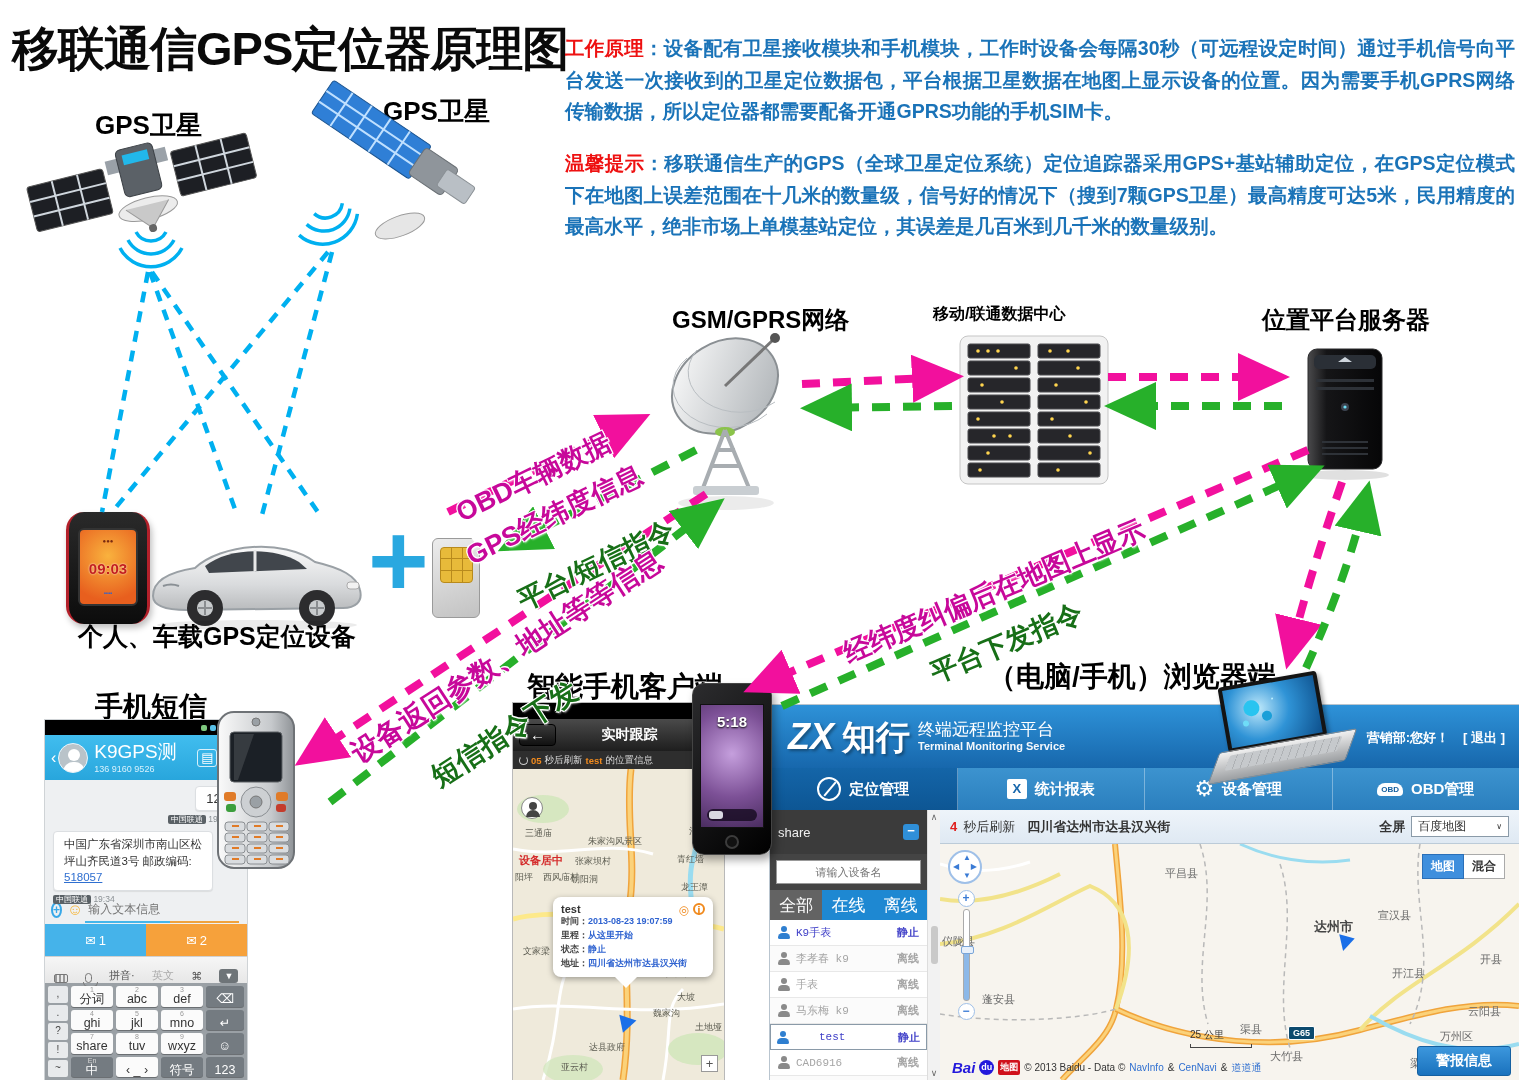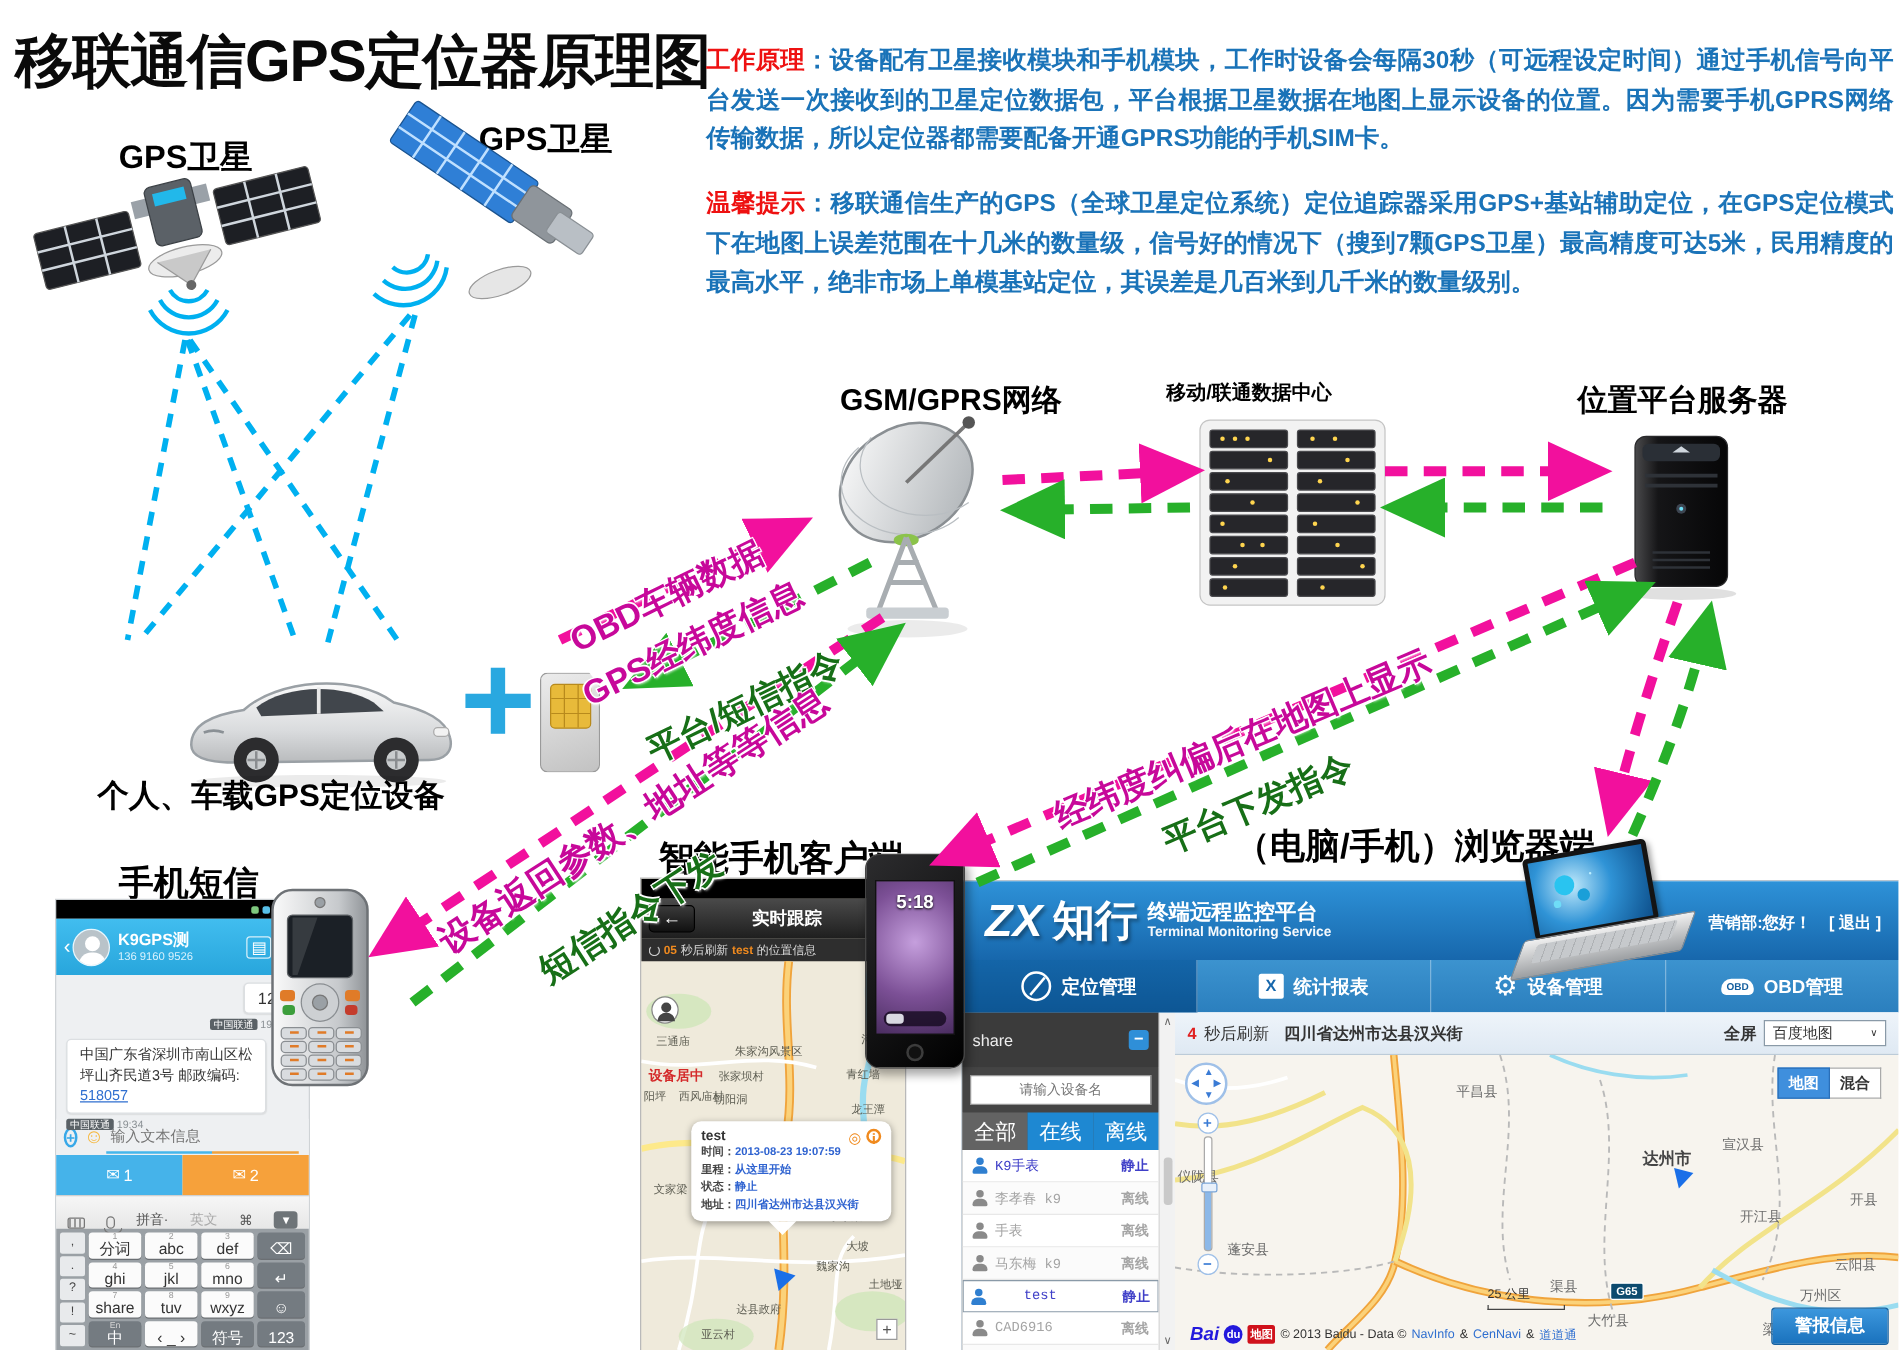--- a/index.html
+++ b/index.html
@@ -47,21 +47,21 @@
 
 .sms{position:absolute;left:45px;top:720px;width:202px;height:360px;background:#eef0f2;z-index:4;box-shadow:0 0 0 1px #cfd3d6;font-family:"Liberation Sans","DejaVu Sans",sans-serif}
 .sms .sb{height:15px;background:#000;display:flex;align-items:center;justify-content:flex-end;gap:3px;padding:0 4px}
 .dot{width:6px;height:6px;border-radius:2px;background:#58c0e8}
 .dot.g{background:#7ec87e}.dot.w{background:#cfcfcf;border-radius:50%}.dot.o{background:#e8a23a}
 .sms .hdr{height:45px;background:linear-gradient(180deg,#41bdef,#28a6dc);display:flex;align-items:center;padding:0 6px;color:#fff}
 .sms .av{width:30px;height:30px;border-radius:50%;background:#b9c3c9;position:relative;overflow:hidden;flex:none;border:1px solid #e8f6fd}
 .sms .av::before{content:"";position:absolute;left:9px;top:5px;width:12px;height:12px;border-radius:50%;background:#fff}
 .sms .av::after{content:"";position:absolute;left:4px;top:18px;width:22px;height:14px;border-radius:10px 10px 0 0;background:#fff}
 .sms .who{margin-left:6px;line-height:1.2;flex:1;min-width:0}
-.sms .who .nm{font-size:13px;font-weight:bold}
+.sms .who .nm{font-size:19px;font-weight:normal}
 .sms .who .num{font-size:9px;color:#d6f1fd}
 .sms .hic{font-size:13px;margin-left:5px;border:1px solid rgba(255,255,255,.8);border-radius:3px;padding:0 3px;line-height:16px}
 .sms .msgs{height:115px;padding:6px 8px;position:relative}
 .sms .row-r{text-align:right}
 .bub{display:inline-block;background:#fff;border:1px solid #dcdfe2;border-radius:4px;padding:4px 10px;font-size:13px;color:#333;box-shadow:0 1px 1px rgba(0,0,0,.08);text-align:left}
 .meta{font-size:8.5px;color:#8a9094;margin:3px 0 6px}
 .meta .car{background:#5a6166;color:#fff;border-radius:2px;padding:0 3px;font-size:8px}
 .bub .lnk{color:#2f6fd0;text-decoration:underline}
 .bub.recv{font-size:11.5px;max-width:160px;line-height:1.45}
 .sms .inp{height:29px;display:flex;align-items:center;padding:0 6px;gap:5px;background:#eef0f2}
@@ -111,21 +111,21 @@
 .callout .r b{color:#2f63d0;font-weight:bold}
 .bluemark{position:absolute;left:102px;top:248px;width:0;height:0;border:9px solid transparent;border-top:16px solid #1a6fe8;transform:rotate(18deg);z-index:2}
 .zoombtn{position:absolute;right:6px;bottom:8px;width:17px;height:17px;background:#fff;border:1px solid #999;font-size:13px;line-height:15px;text-align:center;color:#555;z-index:2}
 
 .web{position:absolute;left:770px;top:705px;width:749px;height:375px;z-index:4;font-family:"Liberation Sans","DejaVu Sans",sans-serif;box-shadow:0 0 0 1px #b9c5cf}
 .web .hd{height:63px;background:linear-gradient(180deg,#2e92d8,#1767ac);position:relative;color:#fff;display:flex;align-items:center}
 .web .logo{display:flex;align-items:flex-start;margin-left:18px;gap:8px}
 .web .zx{font-size:36px;font-weight:900;font-style:italic;line-height:52px;text-shadow:2px 2px 3px rgba(0,0,0,.35)}
 .web .zh{font-size:34px;font-weight:900;line-height:52px;text-shadow:2px 2px 3px rgba(0,0,0,.35)}
 .web .subs{margin-top:8px;line-height:1.25}
-.web .sub1{font-size:17px;font-weight:bold}
+.web .sub1{font-size:17px;font-weight:normal}
 .web .sub2{font-size:11px;font-weight:bold;opacity:.95}
 .web .usr{position:absolute;right:14px;top:24px;font-size:13px;font-weight:bold}
 .web .usr .out{margin-left:14px}
 .web .nav{height:42px;background:linear-gradient(180deg,#3c93cf,#2b7fbe);display:flex;color:#fff}
 .web .nit{flex:1;display:flex;align-items:center;justify-content:center;gap:8px;font-size:15px;font-weight:bold;border-right:1px solid rgba(255,255,255,.35);position:relative}
 .web .nit.act{background:linear-gradient(180deg,#1465a8,#0d5694)}
 .ic-compass{width:24px;height:24px;border:2px solid #fff;border-radius:50%;position:relative}
 .ic-compass::after{content:"";position:absolute;left:10px;top:1px;width:2px;height:18px;background:#fff;transform:rotate(40deg)}
 .ic-excel{width:20px;height:20px;background:#fff;border-radius:2px;color:#1767ac;font-weight:900;font-size:13px;text-align:center;line-height:20px}
 .ic-gear{font-size:22px;line-height:22px}
@@ -307,20 +307,27 @@
     <rect x="30" y="34" width="58" height="3" fill="#2e3238"></rect>
     <rect x="30" y="42" width="58" height="3" fill="#2e3238"></rect>
     <circle cx="59" cy="62" r="4" fill="#3c4450"></circle>
       <circle cx="59" cy="62" r="1.6" fill="#6fe0f7"></circle>
     <rect x="36" y="96" width="46" height="2" fill="#2e3238"></rect>
       <rect x="36" y="102" width="46" height="2" fill="#2e3238"></rect>
     <rect x="36" y="108" width="46" height="2" fill="#2e3238"></rect>
     <ellipse cx="59" cy="130" rx="44" ry="5" fill="#000" opacity=".12"></ellipse>
   </svg>
 
+  <div class="watch">
+    <div class="scr">
+      <div class="r1">●●●</div>
+      <div class="tm">09:03</div>
+      <div class="r2">▪▪▪▪</div>
+    </div>
+  </div>
 
   <svg class="ill" style="left:143px;top:512px" width="228" height="120" viewBox="0 0 228 120">
     <defs>
         <linearGradient id="cg" x1="0" y1="0" x2="0" y2="1">
       <stop offset="0" stop-color="#fafafa"></stop>
           <stop offset=".6" stop-color="#d9dbdd"></stop>
           <stop offset="1" stop-color="#b9bbbd"></stop>
     </linearGradient>
       </defs>
     <path d="M10,84 C10,68 26,60 52,56 C78,32 140,26 172,50 C198,56 214,64 217,78 C220,90 212,96 200,96 L44,98 C22,98 10,94 10,84 Z" fill="url(#cg)" stroke="#9aa0a5" stroke-width="2"></path>

